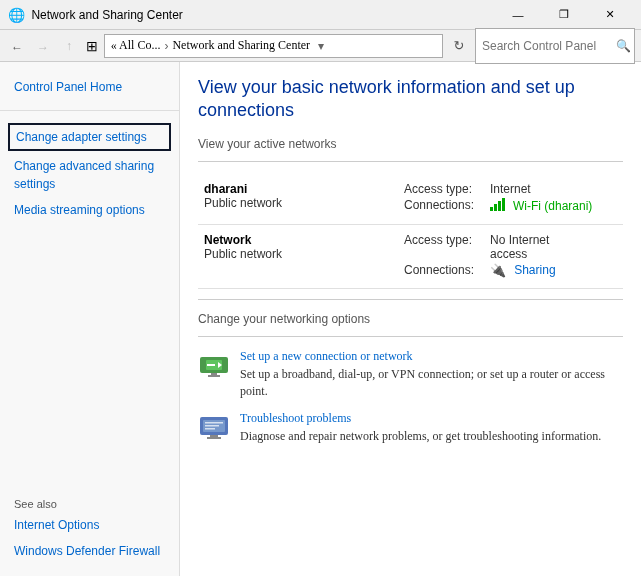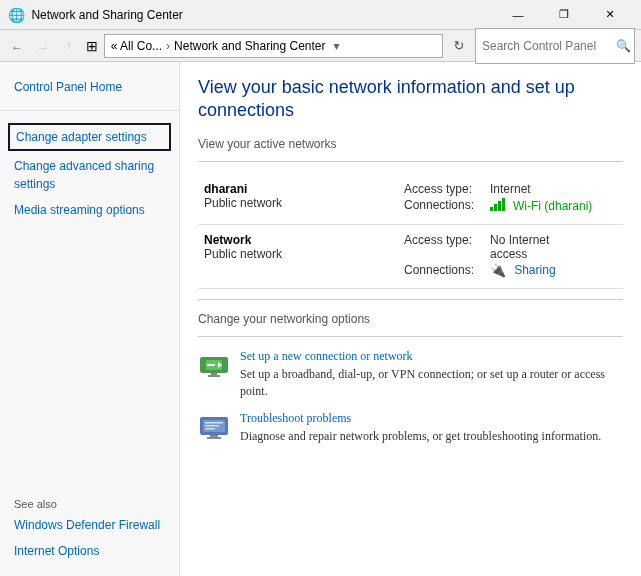--- a/index.html
+++ b/index.html
@@ -45,21 +45,21 @@
       flex: 1;
       display: flex;
       align-items: center;
       background: #fff;
       border: 1px solid #aaa;
       height: 24px;
       padding: 0 6px;
       font-size: 12px;
       gap: 4px;
     }
-    .address-segment { color: #000; }
+    .address-segment { color: #000; font-family: Liberation Serif, serif; }
     .address-sep { color: #666; }
     .address-dropdown { color: #666; margin-left: 4px; }
     .refresh-btn {
       width: 24px; height: 24px;
       display: flex; align-items: center; justify-content: center;
       cursor: pointer; border: none; background: transparent; font-size: 13px; color: #555;
     }
     .search-box {
       width: 160px; height: 36px;
       border: 1px solid #aaa;
@@ -220,22 +220,22 @@
 <div class="main-container">
 
   <div class="sidebar">
     <a class="sidebar-link">Control Panel Home</a>
     <div class="sidebar-divider"></div>
     <a class="sidebar-link highlighted">Change adapter settings</a>
     <a class="sidebar-link" style="padding: 4px 14px;">Change advanced sharing<br>settings</a>
     <a class="sidebar-link">Media streaming options</a>
     <div class="sidebar-spacer"></div>
     <div class="sidebar-section-label">See also</div>
+    <a class="sidebar-link">Internet Options</a>
     <a class="sidebar-link">Windows Defender Firewall</a>
-    <a class="sidebar-link">Internet Options</a>
   </div>
 
   <div class="content">
     <div class="content-title">View your basic network information and set up connections</div>
 
     <div class="section-label">View your active networks</div>
     <hr class="section-divider">
 
     <table class="networks-table">
       <tbody>

